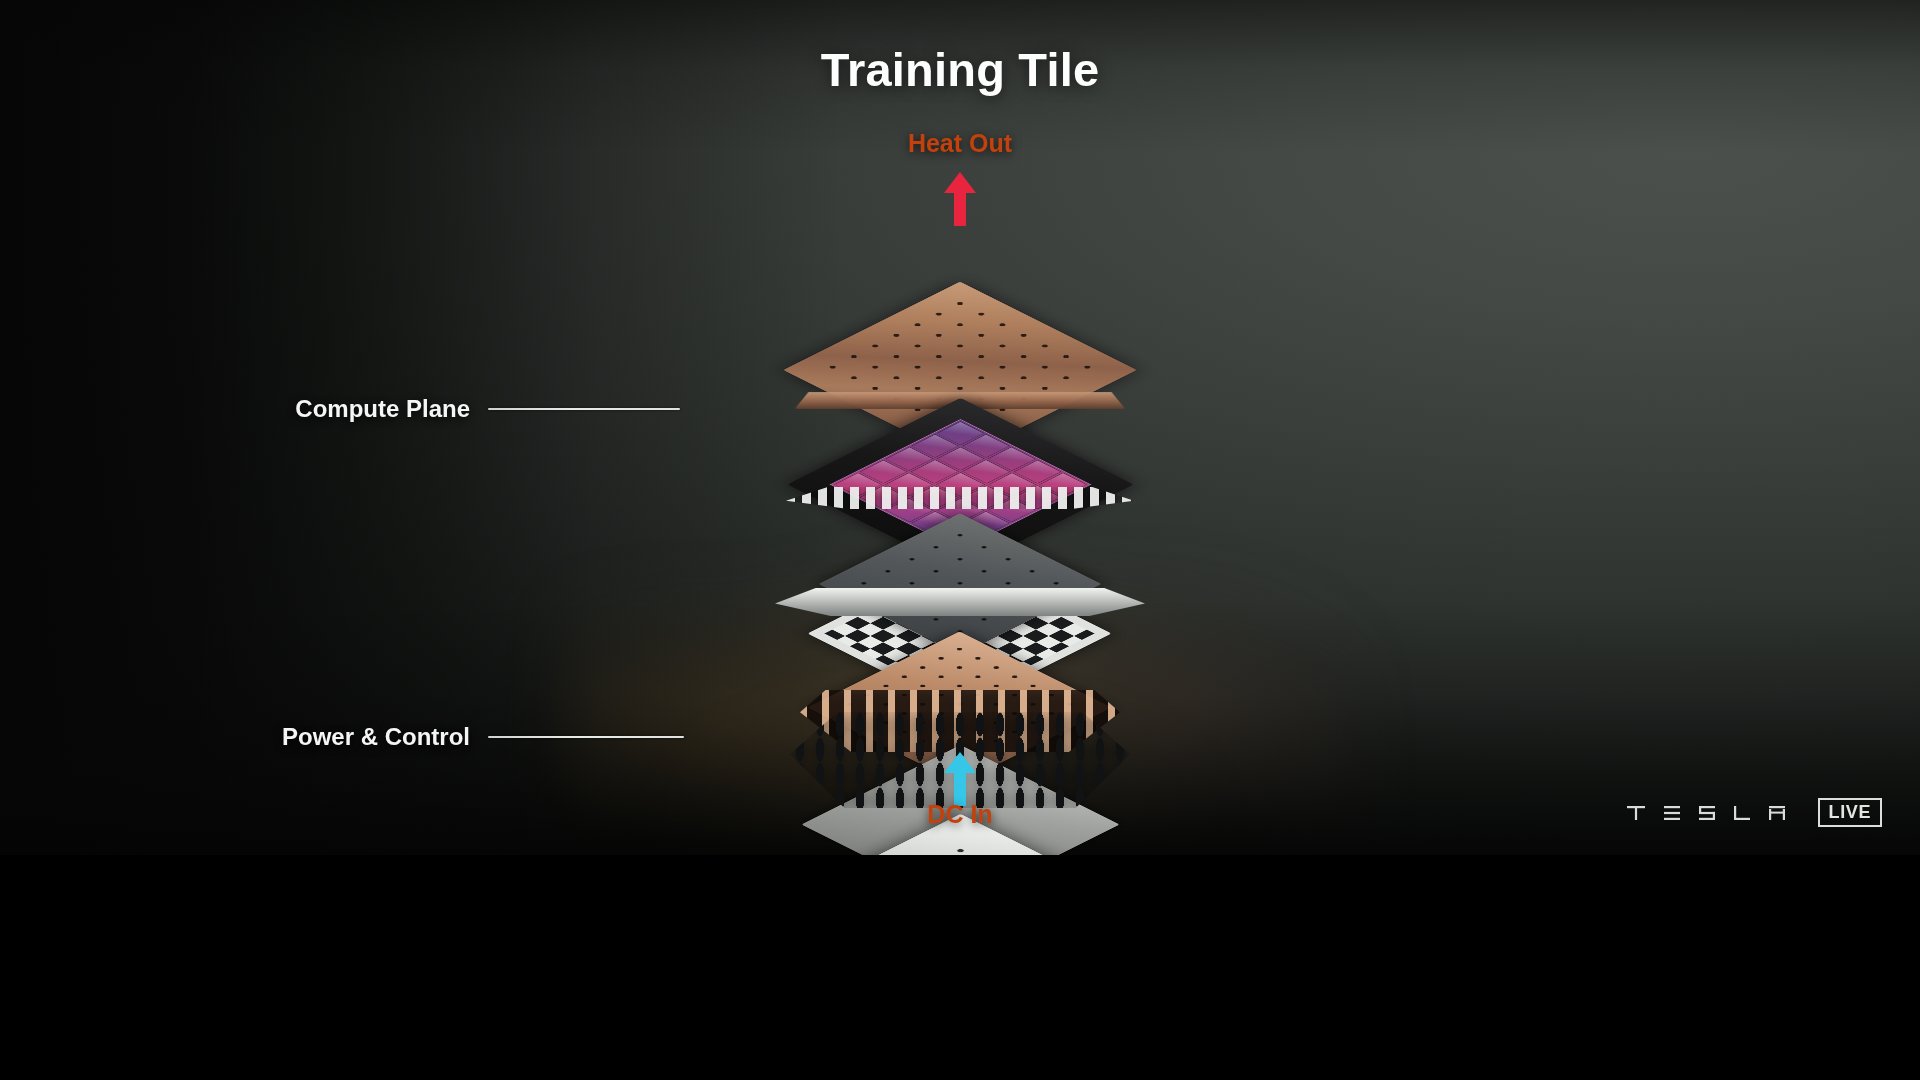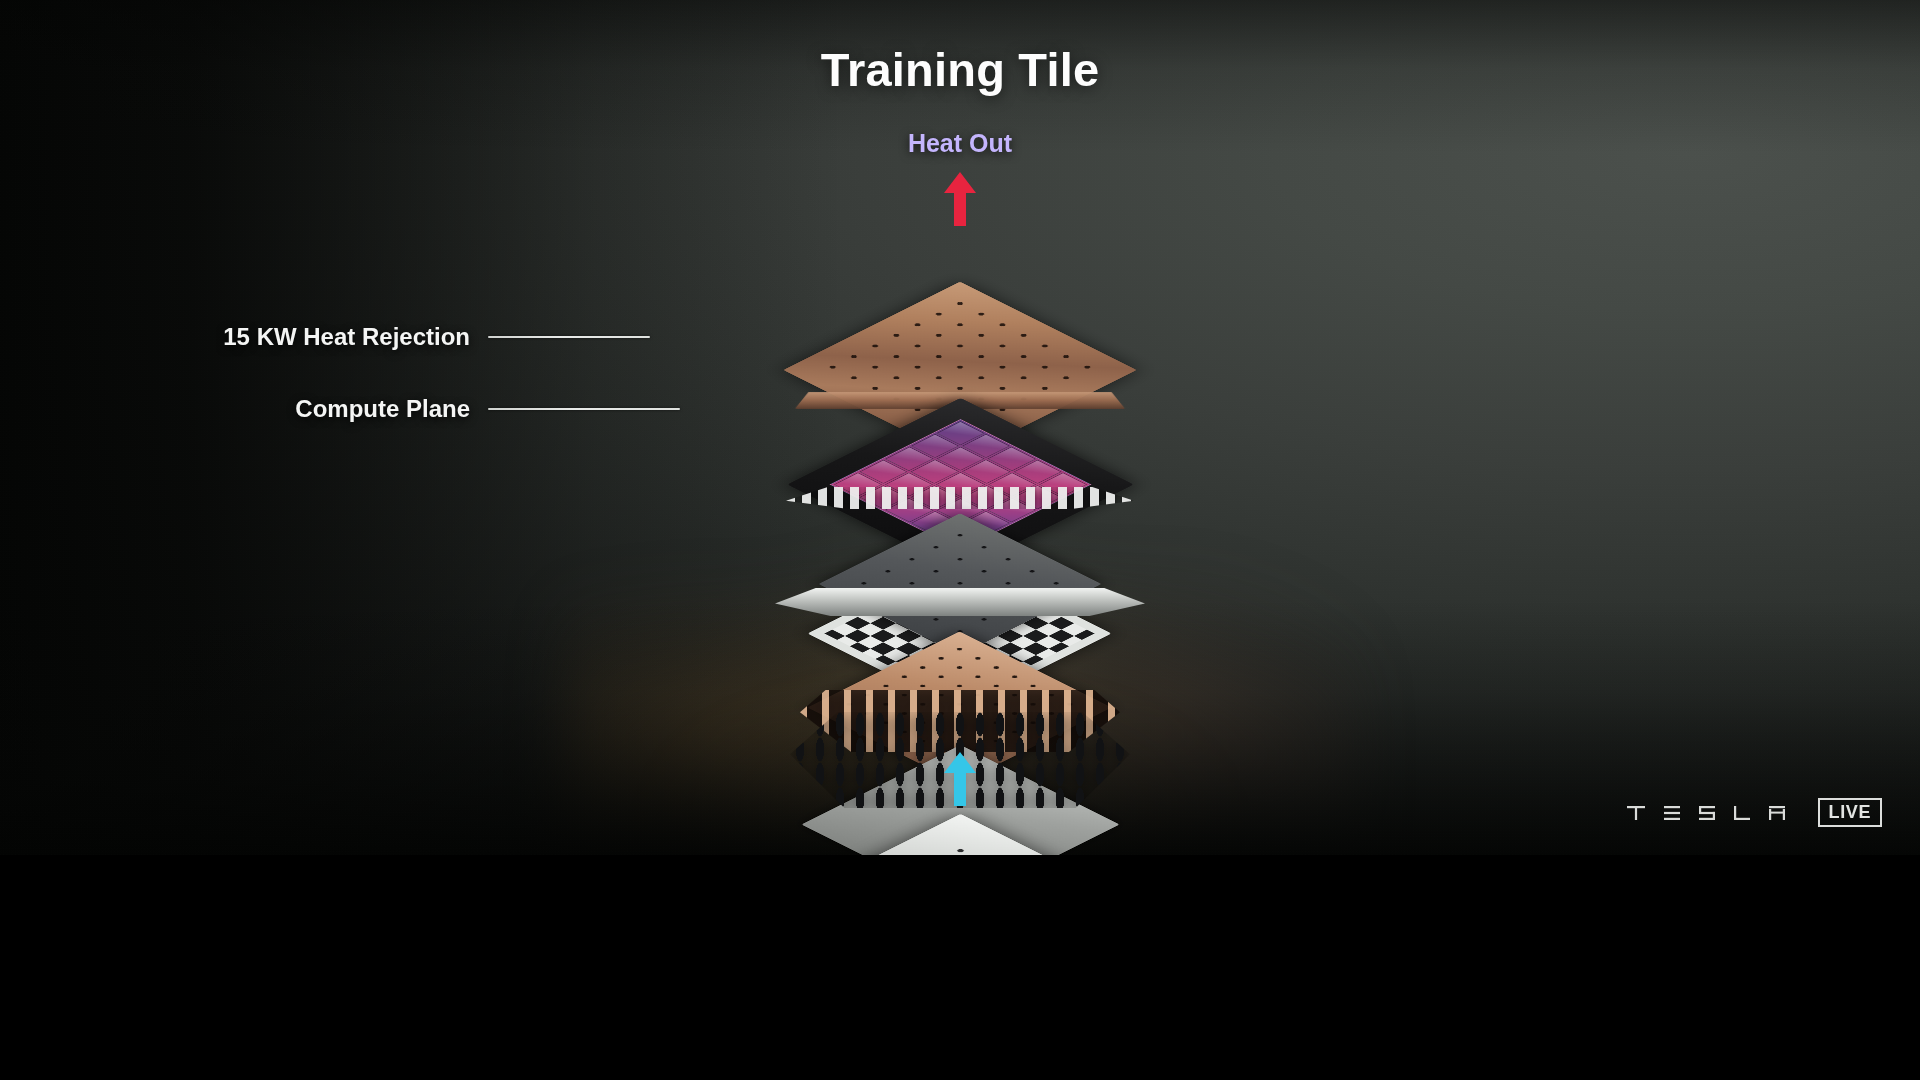--- a/index.html
+++ b/index.html
@@ -61,21 +61,21 @@
     position:absolute;top:42px;left:0;width:1920px;
     text-align:center;
     font-size:47px;font-weight:700;color:#fdfdfd;
     letter-spacing:.2px;
     text-shadow:0 2px 14px rgba(0,0,0,.55);
   }
 
   
   .flow-label{
     position:absolute;width:400px;text-align:center;
-    font-size:25px;font-weight:700;color:#c4b5fd;
+    font-size:25px;font-weight:700;color:#c2410c;
     text-shadow:0 2px 10px rgba(0,0,0,.7);
   }
   #heat-out-label{left:760px;top:129px;}
   #dc-in-label{left:760px;top:800px;}
 
   .arrow{position:absolute;}
   #heat-out-arrow{left:943px;top:172px;}
   #dc-in-arrow{left:943px;top:752px;}
 
   
@@ -416,32 +416,33 @@
     <svg width="34" height="54" viewBox="0 0 34 54">
       <path d="M17 0 L33 21 L23 21 L23 54 L11 54 L11 21 L1 21 Z" fill="#e8243f"></path>
     </svg>
   </div>
 
   <div class="arrow" id="dc-in-arrow">
     <svg width="34" height="54" viewBox="0 0 34 54">
       <path d="M17 0 L33 21 L23 21 L23 54 L11 54 L11 21 L1 21 Z" fill="#35c6e8"></path>
     </svg>
   </div>
-
-  <div class="callout" style="left:182px;top:320px;">
-    <span class="ctext" style="width:288px;">15 KW Heat Rejection</span>
-    <span class="lead" style="width:162px;"></span>
-  </div>
+  <div class="flow-label" id="dc-in-label">DC In</div>
+
 
   <div class="callout" style="left:182px;top:392px;">
     <span class="ctext" style="width:288px;">Compute Plane</span>
     <span class="lead" style="width:192px;"></span>
   </div>
 
 
+  <div class="callout" style="left:182px;top:720px;">
+    <span class="ctext" style="width:288px;">Power &amp; Control</span>
+    <span class="lead" style="width:196px;"></span>
+  </div>
 
   <div id="pip">
     <div class="pip-stage"></div>
     <div class="pip-curtain"></div>
     <div class="pip-desk"></div>
     <div class="pip-red"></div>
     <div class="pip-body"></div>
     <div class="pip-logo"></div>
     <div class="pip-hands"></div>
     <div class="pip-head"></div>

